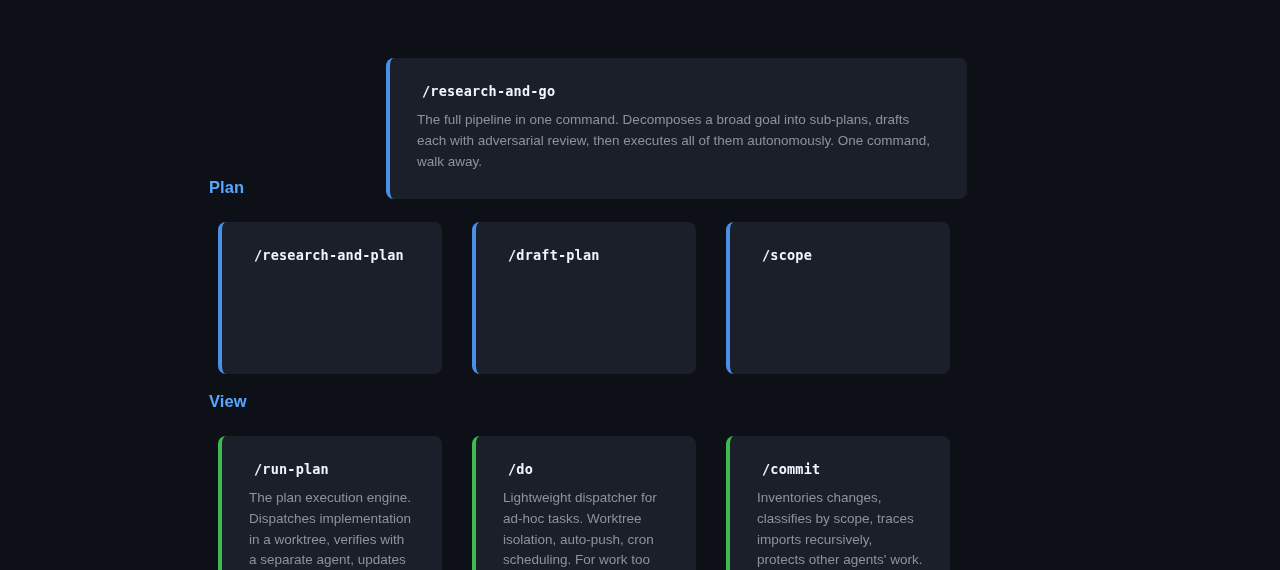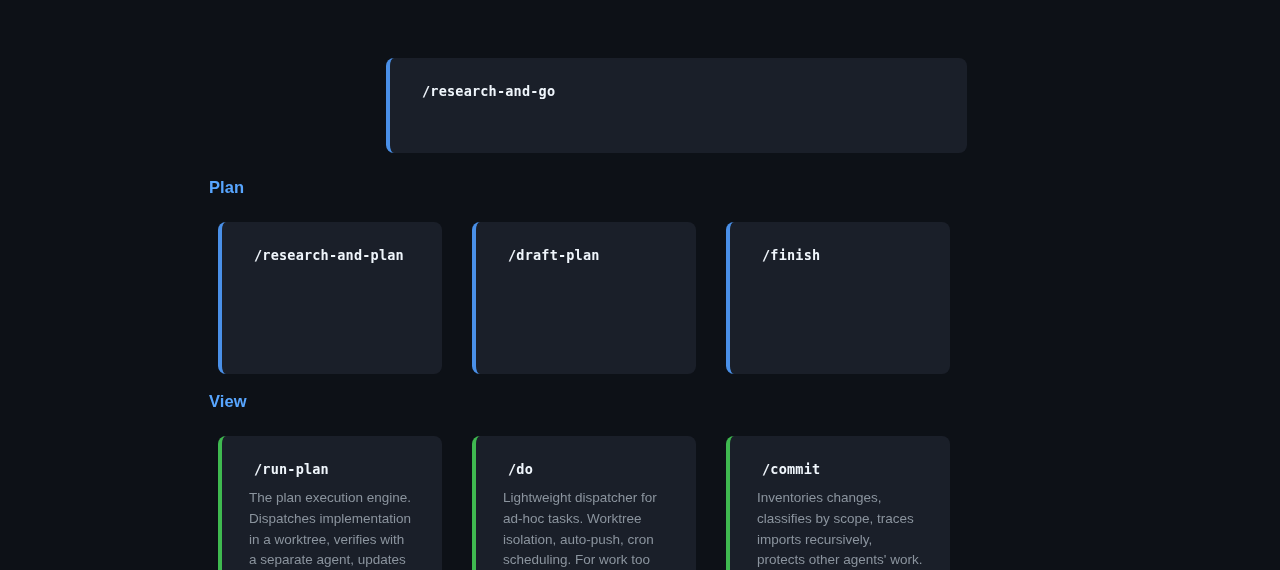--- a/index.html
+++ b/index.html
@@ -96,34 +96,35 @@
   .card-grid .card { overflow: hidden; }
 </style>
 </head>
 <body>
 
 <div class="page">
 
   <div class="hero-wrap">
     <div class="card hero-card accent-blue">
       <div class="card-title">/research-and-go</div>
+      <div class="card-desc">The full pipeline in one command. Decomposes a broad goal into sub-plans, drafts each with adversarial review, then executes all of them autonomously. One command, walk away.</div>
     </div>
   </div>
 
   <div class="section section-plan">
     <div class="section-heading">Plan</div>
     <div class="card-grid grid-plan">
       <div class="card accent-blue">
         <div class="card-title">/research-and-plan</div>
       </div>
       <div class="card accent-blue">
         <div class="card-title">/draft-plan</div>
       </div>
       <div class="card accent-blue">
-        <div class="card-title">/finish</div>
+        <div class="card-title">/scope</div>
       </div>
     </div>
   </div>
 
   <div class="section section-build">
     <div class="section-heading">View</div>
     <div class="card-grid grid-build">
       <div class="card accent-green">
         <div class="card-title">/run-plan</div>
         <div class="card-desc">The plan execution engine. Dispatches implementation in a worktree, verifies with a separate agent, updates progress, writes reports. Staleness check refreshes dependent plans. Rebase-before-commit for clean history. Supports <code>traces</code> mode and cron scheduling.</div>

